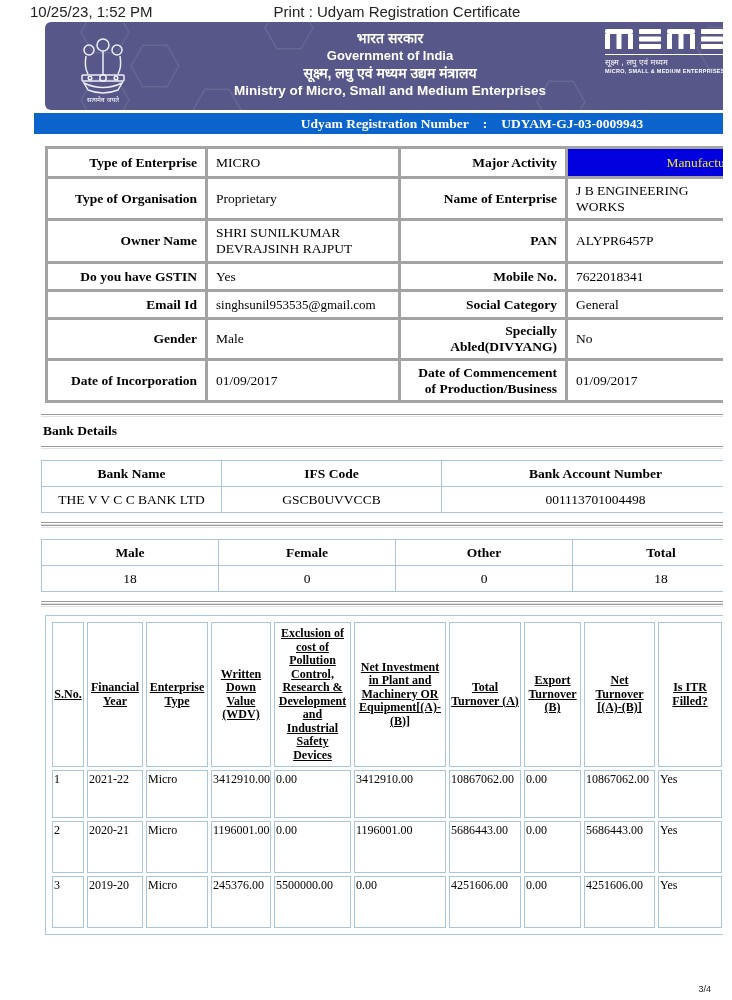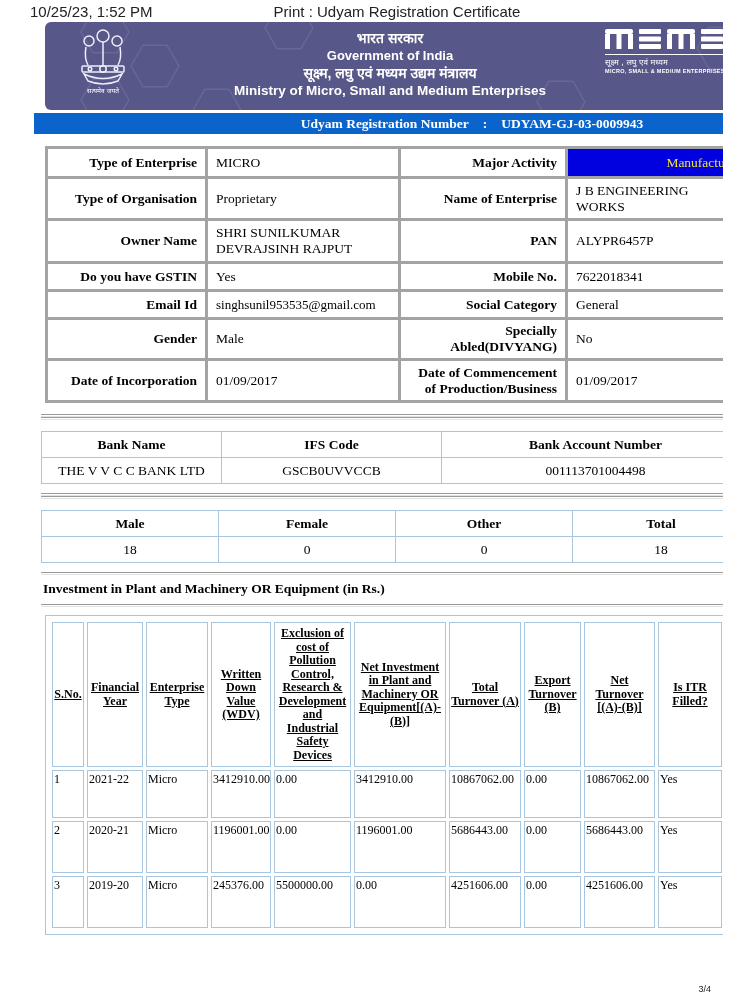--- a/index.html
+++ b/index.html
@@ -23,21 +23,21 @@
   
   .banner{position:relative;margin-left:45px;width:745px;height:88px;margin-top:4px;
     background:#575789;border-radius:6px 0 0 6px;overflow:hidden;}
   .hexes{position:absolute;left:0;top:0;width:100%;height:100%;}
   .banner-center{position:relative;z-index:2;text-align:center;padding:8px 55px 0 0;
     color:#fff;font-family:"Liberation Sans", sans-serif;}
   .bc1{font-size:14px;font-weight:bold;line-height:17px;}
   .bc2{font-size:13px;font-weight:bold;line-height:17px;}
   .bc3{font-size:14px;font-weight:bold;line-height:18px;}
   .bc4{font-size:13.5px;font-weight:bold;line-height:18px;}
-  .emblem{position:absolute;left:30px;top:3px;width:56px;height:84px;z-index:3;
+  .emblem{position:absolute;left:30px;top:12px;width:56px;height:84px;z-index:3;
     display:flex;flex-direction:column;align-items:center;}
   .emblem-caption{color:#fff;font-size:6.5px;line-height:7px;margin-top:1px;
     font-family:"DejaVu Sans", sans-serif;}
   .msme-box{position:absolute;left:560px;top:5px;width:180px;height:78px;z-index:3;}
   .msme-glyphs{display:block;}
   .msme-divider{width:135px;height:1px;background:#fff;margin-top:3px;}
   .msme-hindi{color:#fff;font-size:8px;line-height:11px;margin-top:2px;white-space:nowrap;
     font-family:"DejaVu Sans", sans-serif;}
   .msme-eng{color:#fff;font-size:5.5px;letter-spacing:0.3px;line-height:7px;white-space:nowrap;
     font-family:"Liberation Sans", sans-serif;font-weight:bold;}
@@ -213,20 +213,21 @@
     <tr>
       <td class="lbl">Date of Incorporation</td>
       <td class="val">01/09/2017</td>
       <td class="lbl">Date of Commencement of Production/Business</td>
       <td class="val">01/09/2017</td>
     </tr>
   </tbody>
     </table>
 
   <hr class="rule rule1">
+  <div class="sec-heading">Bank Details</div>
   <hr class="rule">
   <table class="bank-table">
     <colgroup>
         <col style="width:180px">
         <col style="width:220px">
         <col style="width:308px">
       </colgroup>
     <tbody>
         <tr>
       <td class="hdr">Bank Name</td>
@@ -260,21 +261,20 @@
     <tr>
       <td>18</td>
       <td>0</td>
       <td>0</td>
       <td>18</td>
     </tr>
   </tbody>
     </table>
 
   <hr class="rule">
-  <div class="sec-heading">Investment in Plant and Machinery OR Equipment (in Rs.)</div>
   <hr class="rule">
   <div class="inv-box">
     <table class="inv-table">
       <colgroup>
         <col style="width:32px">
           <col style="width:56px">
           <col style="width:62px">
           <col style="width:60px">
         <col style="width:77px">
           <col style="width:92px">

